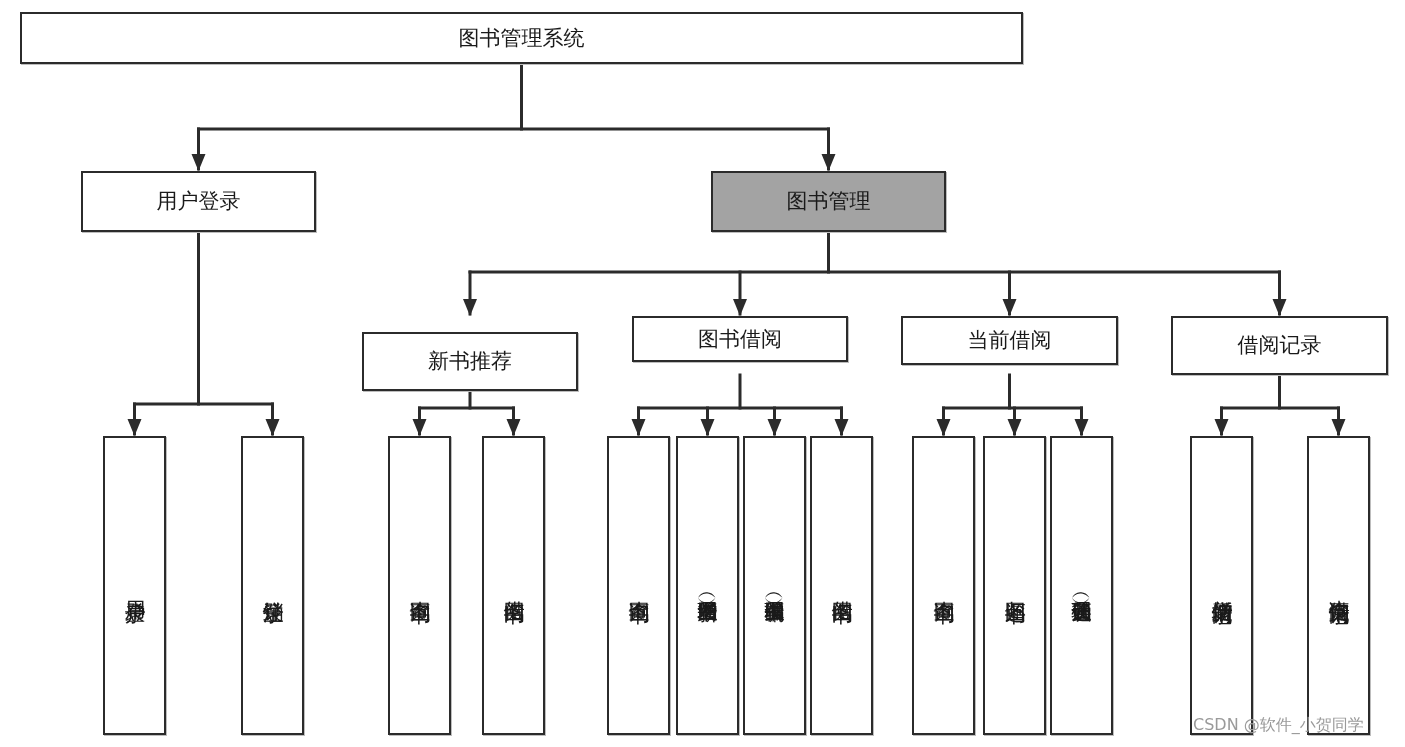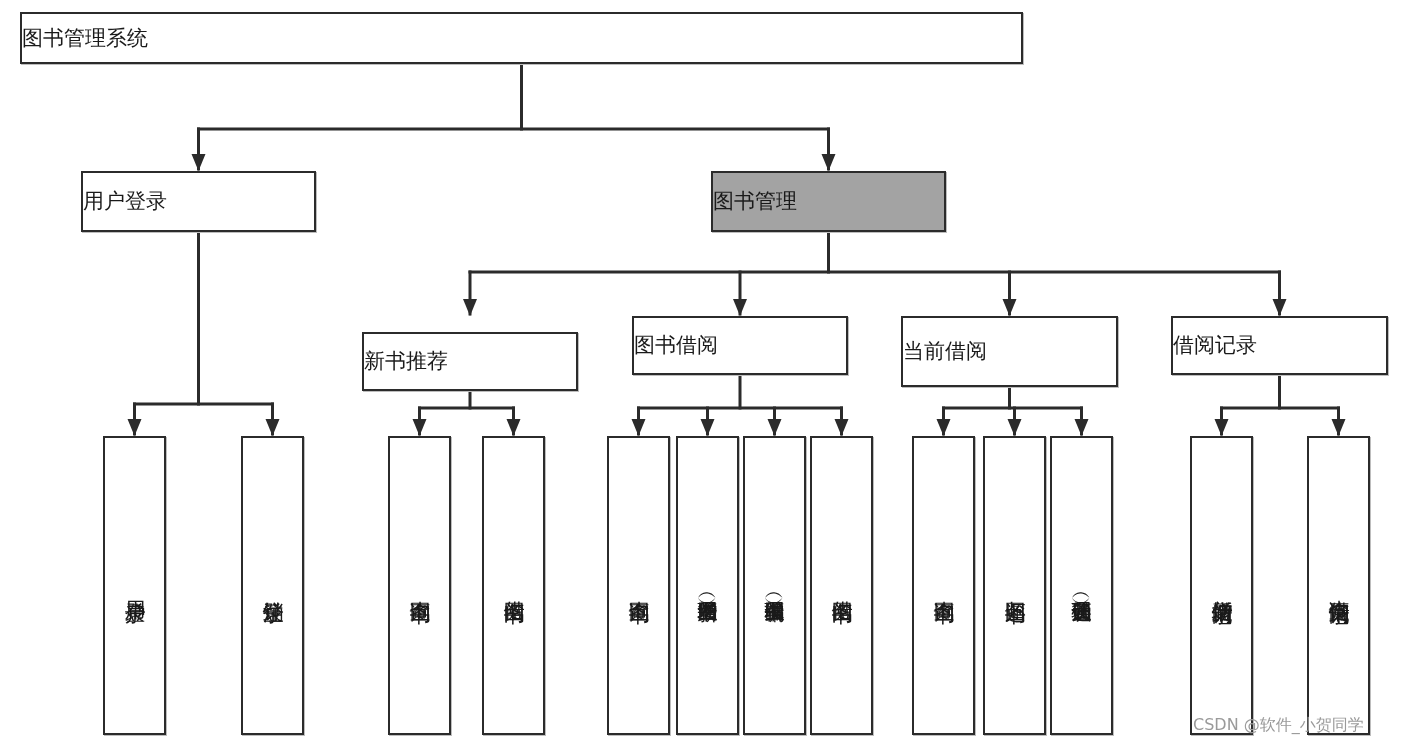--- a/index.html
+++ b/index.html
@@ -24,20 +24,21 @@
     width: 1405px;
     height: 747px;
   }
   .node {
     position: absolute;
     box-sizing: border-box;
     background: #ffffff;
     border: 2px solid #2b2b2b;
     display: flex;
     align-items: center;
+    justify-content: center;
     color: #1a1a1a;
     box-shadow: 1px 1px 0 #bdbdbd;
   }
   .node-label {
     display: block;
     text-align: center;
     line-height: 1.18;
     white-space: nowrap;
   }
   .node.horizontal .node-label {
@@ -131,24 +132,24 @@
       </div>
       <div class="node horizontal" style="left: 81px; top: 171px; width: 235px; height: 61px; border-color: rgb(43, 43, 43); background: rgb(255, 255, 255); color: rgb(26, 26, 26);">
         <span class="node-label">用户登录</span>
       </div>
       <div class="node horizontal" style="left: 711px; top: 171px; width: 235px; height: 61px; border-color: rgb(43, 43, 43); background: #a3a3a3; color: rgb(26, 26, 26);">
         <span class="node-label">图书管理</span>
       </div>
       <div class="node horizontal" style="left: 362px; top: 332px; width: 216px; height: 59px; border-color: rgb(43, 43, 43); background: rgb(255, 255, 255); color: rgb(26, 26, 26);">
         <span class="node-label">新书推荐</span>
       </div>
-      <div class="node horizontal" style="left: 632px; top: 316px; width: 216px; height: 59px; border-color: rgb(43, 43, 43); background: rgb(255, 255, 255); color: rgb(26, 26, 26);">
+      <div class="node horizontal" style="left: 632px; top: 316px; width: 216px; height: 46px; border-color: rgb(43, 43, 43); background: rgb(255, 255, 255); color: rgb(26, 26, 26);">
         <span class="node-label">图书借阅</span>
       </div>
-      <div class="node horizontal" style="left: 901px; top: 316px; width: 217px; height: 71px; border-color: rgb(43, 43, 43); background: rgb(255, 255, 255); color: rgb(26, 26, 26);">
+      <div class="node horizontal" style="left: 901px; top: 316px; width: 217px; height: 49px; border-color: rgb(43, 43, 43); background: rgb(255, 255, 255); color: rgb(26, 26, 26);">
         <span class="node-label">当前借阅</span>
       </div>
       <div class="node horizontal" style="left: 1171px; top: 316px; width: 217px; height: 59px; border-color: rgb(43, 43, 43); background: rgb(255, 255, 255); color: rgb(26, 26, 26);">
         <span class="node-label">借阅记录</span>
       </div>
       <div class="node vertical" style="left: 103px; top: 436px; width: 63px; height: 299px; border-color: rgb(43, 43, 43); background: rgb(255, 255, 255); color: rgb(26, 26, 26);">
         <span class="node-label">用户登录</span>
       </div>
       <div class="node vertical" style="left: 241px; top: 436px; width: 63px; height: 299px; border-color: rgb(43, 43, 43); background: rgb(255, 255, 255); color: rgb(26, 26, 26);">
         <span class="node-label">注销登录</span>

